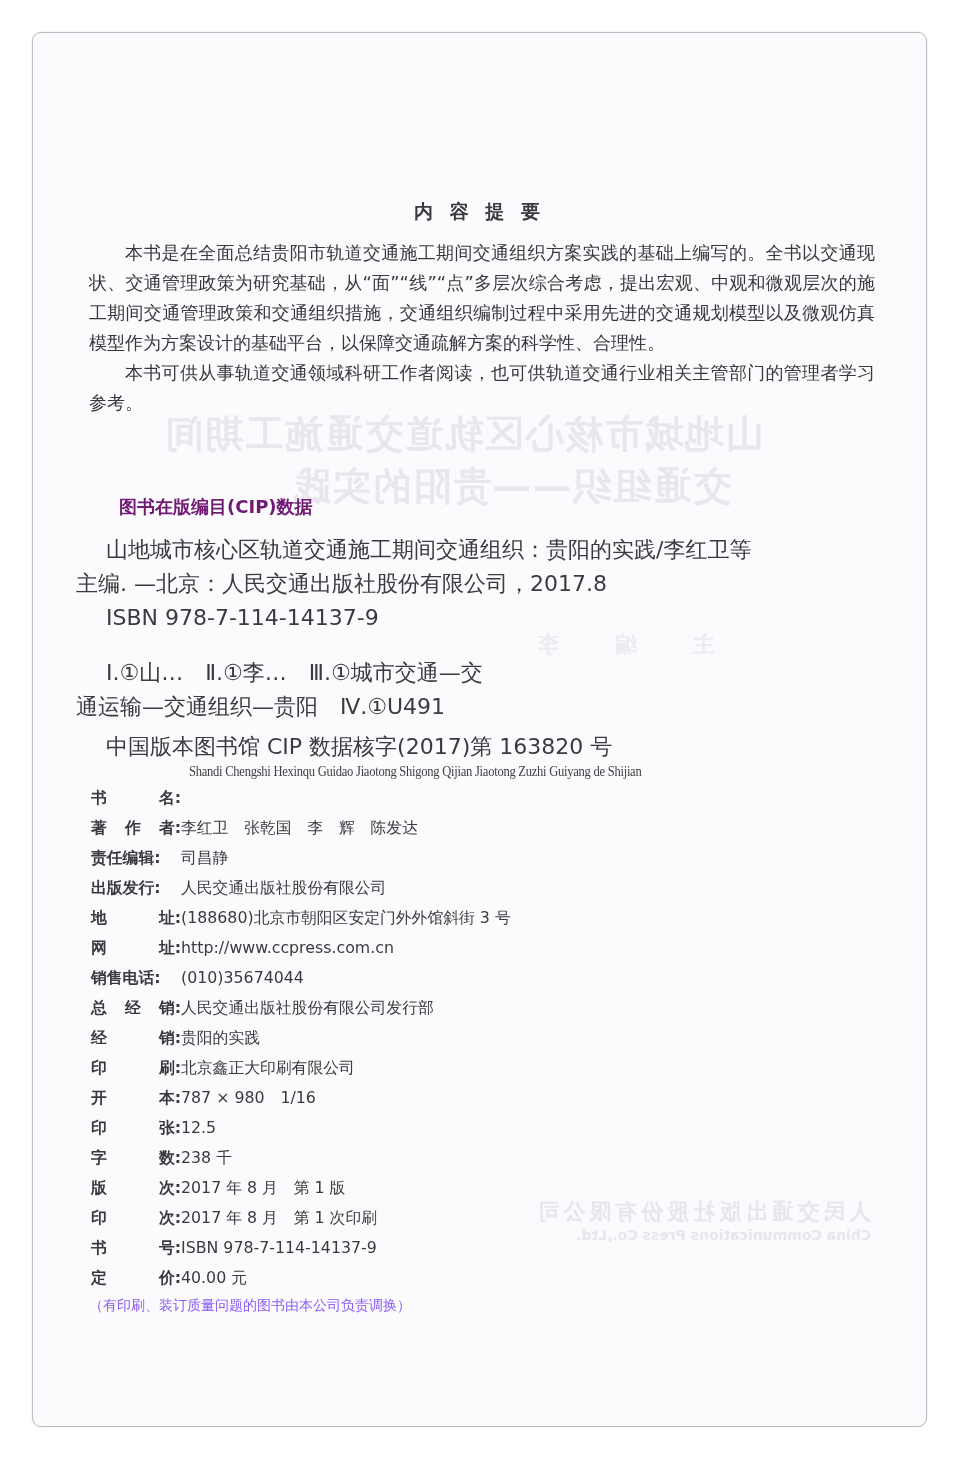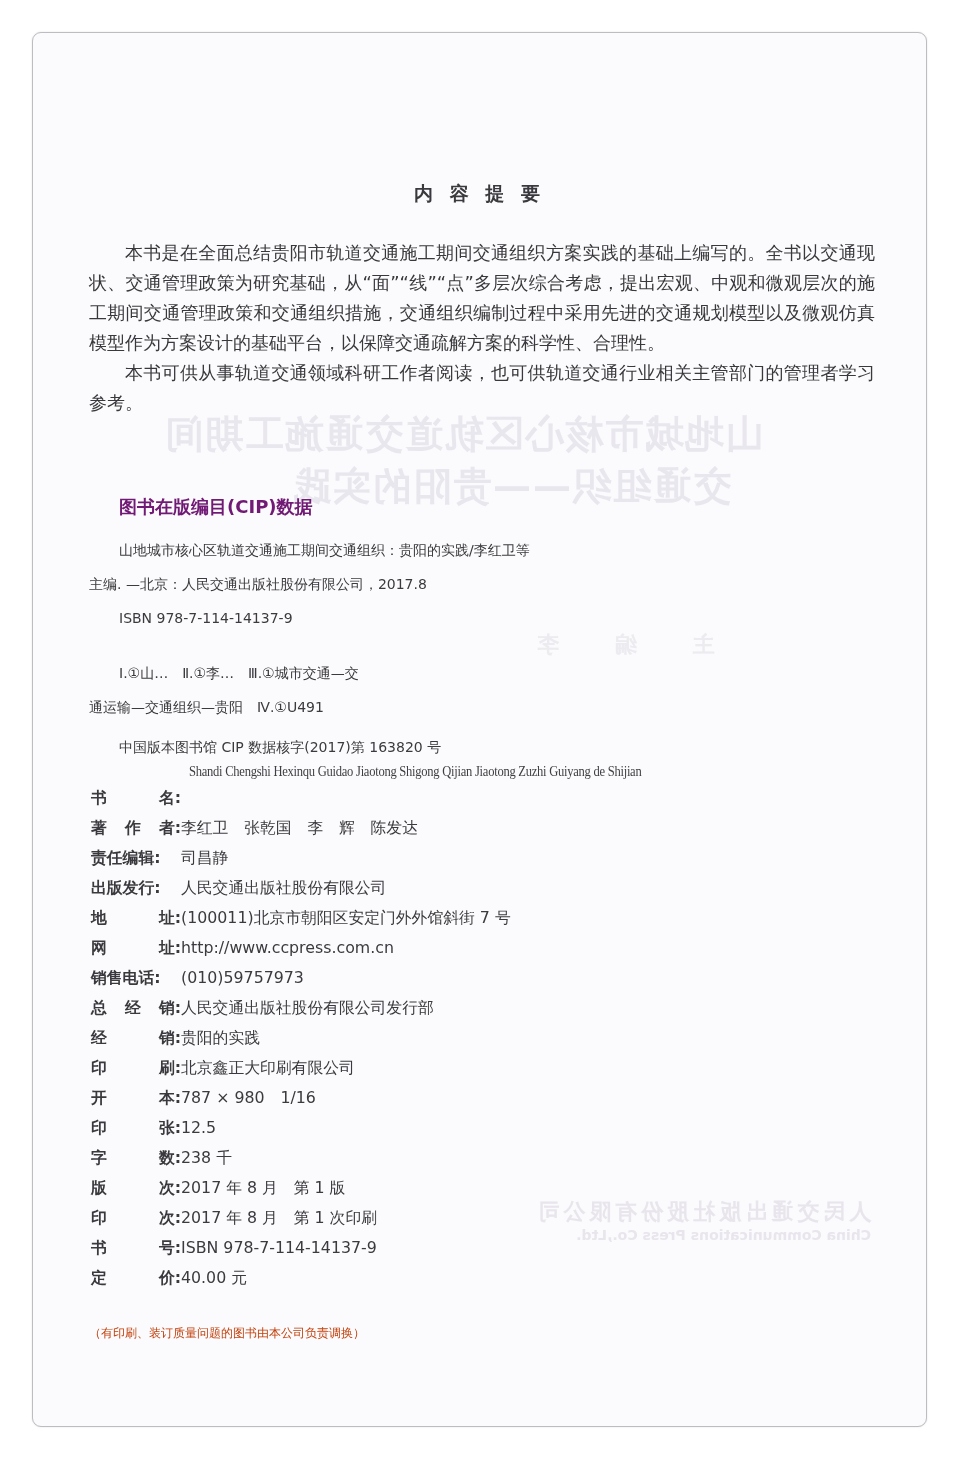--- a/index.html
+++ b/index.html
@@ -38,21 +38,21 @@
     .ghost.title1 { left: 130px; top: 376px; font-size: 38px; letter-spacing: 2px; }
     .ghost.title2 { left: 258px; top: 428px; font-size: 38px; letter-spacing: 2px; }
     .ghost.editor { left: 480px; top: 597px; font-size: 22px; color: #ecebf0; letter-spacing: 24px; }
     .ghost.logo { left: 500px; top: 1164px; font-size: 14px; color: #e8e6ec; }
     .ghost.logo .cn { font-size: 22px; font-weight: bold; letter-spacing: 4px; display: block; }
 
     .section-title {
       position: absolute;
       left: 0;
       width: 893px;
-      top: 148px;
+      top: 166px;
       text-align: center;
       font-size: 19px;
       font-weight: bold;
       letter-spacing: 5px;
       color: #3a393d;
     }
     .abstract {
       position: absolute;
       left: 56px;
       top: 205px;
@@ -67,24 +67,24 @@
     .cip-heading {
       position: absolute;
       left: 86px;
       top: 462px;
       font-size: 18px;
       font-weight: bold;
       color: #701a75;
     }
     .cip-block {
       position: absolute;
-      left: 56px;
+      left: 43px;
       top: 500px;
       width: 760px;
-      font-size: 14px;
+      font-size: 22px;
       line-height: 34px;
       color: #3b3a3e;
     }
     .cip-block .line { white-space: nowrap; }
     .cip-block .indent { padding-left: 30px; }
     .cip-block .gap { margin-top: 21px; }
     .cip-block .gap2 { margin-top: 6px; }
 
     .pinyin {
       position: absolute;
@@ -119,24 +119,23 @@
       display: flex;
       justify-content: space-between;
       color: #3a393d;
     }
     .colophon .value { font-weight: normal; }
     .colophon .value.bold { font-weight: bold; letter-spacing: 1px; }
     .notice {
       position: absolute;
       left: 56px;
       top: 1264px;
-      font-size: 12px;
-      color: #c2410c;
-      white-space: nowrap;
-      margin-top: 28px;
+      font-size: 14px;
+      color: #8b5cf6;
+      white-space: nowrap;
     }
   </style>
 </head>
 <body>
 
 <div class="page">
 
   <div class="ghost title1">山地城市核心区轨道交通施工期间</div>
   <div class="ghost title2">交通组织——贵阳的实践</div>
   <div class="ghost editor">主 编 李</div>
@@ -188,34 +187,34 @@
       <span class="label">
           <span>出版发行:</span>
         </span>
       <span class="value">人民交通出版社股份有限公司</span>
     </div>
     <div class="row">
       <span class="label">
           <span>地</span>
           <span>址:</span>
         </span>
-      <span class="value">(100011)北京市朝阳区安定门外外馆斜街 7 号</span>
+      <span class="value">(188680)北京市朝阳区安定门外外馆斜街 3 号</span>
     </div>
     <div class="row">
       <span class="label">
           <span>网</span>
           <span>址:</span>
         </span>
       <span class="value">http://www.ccpress.com.cn</span>
     </div>
     <div class="row">
       <span class="label">
           <span>销售电话:</span>
         </span>
-      <span class="value">(010)59757973</span>
+      <span class="value">(010)35674044</span>
     </div>
     <div class="row">
       <span class="label">
           <span>总</span>
           <span>经</span>
           <span>销:</span>
         </span>
       <span class="value">人民交通出版社股份有限公司发行部</span>
     </div>
     <div class="row">

